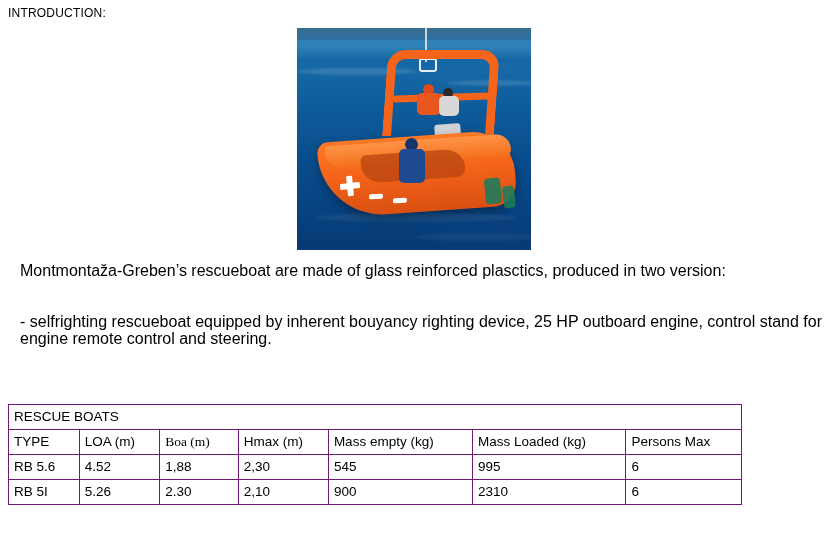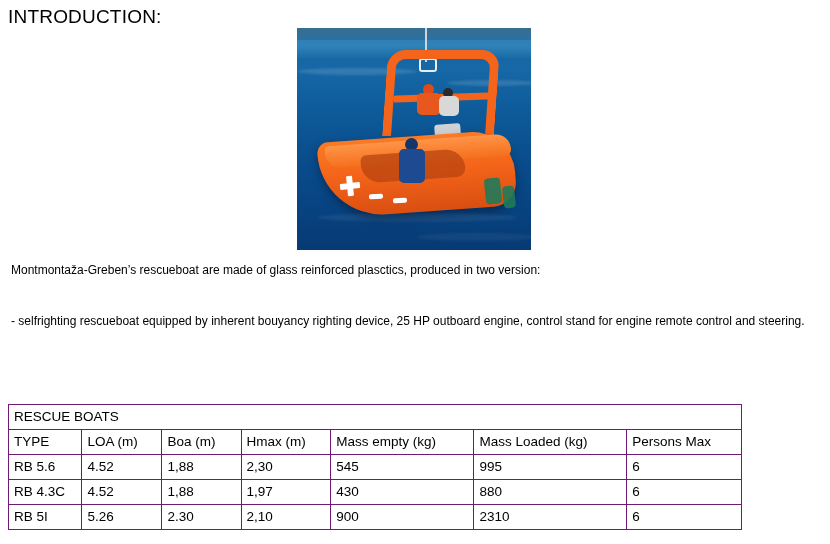--- a/index.html
+++ b/index.html
@@ -18,21 +18,21 @@
   }
   .page {
     position: relative;
     width: 830px;
     height: 544px;
   }
   .intro-heading {
     position: absolute;
     left: 8px;
     top: 6px;
-    font-size: 19px;
+    font-size: 12px;
     letter-spacing: 0.2px;
   }
 
   
   .photo-wrap {
     position: absolute;
     left: 297px;
     top: 28px;
     width: 234px;
     height: 222px;
@@ -189,22 +189,22 @@
     background: #1f7a5a;
     border-radius: 4px;
     opacity: .9;
   }
   .fender.f1 { left: 188px; top: 150px; width: 16px; height: 26px; transform: rotate(-6deg); }
   .fender.f2 { left: 206px; top: 158px; width: 12px; height: 22px; transform: rotate(-6deg); }
 
   
   .para {
     position: absolute;
-    left: 11px;
-    font-size: 12px;
+    left: 20px;
+    font-size: 16px;
     line-height: 17px;
   }
   .para-1 { top: 262px; width: 800px; }
   .para-2 { top: 294px; width: 812px; }
   .para-3 { top: 313px; width: 818px; }
 
   
   .table-wrap {
     position: absolute;
     left: 8px;
@@ -221,21 +221,21 @@
     padding: 3px 5px 4px 5px;
     height: 17px;
     vertical-align: middle;
     white-space: nowrap;
   }
   table.specs tr.title-row td {
     font-size: 13.5px;
   }
   .c-type  { width: 68px; margin-left: 32px; }
   .c-loa   { width: 78px; }
-  .c-boa   { width: 78px; }
+  .c-boa   { width: 78px; font-family: Liberation Serif, serif; }
   .c-hmax  { width: 88px; }
   .c-me    { width: 148px; }
   .c-ml    { width: 158px; }
   .c-pm    { width: 116px; }
 </style>
 </head>
 <body>
 
 <div class="page">
 
@@ -305,29 +305,20 @@
         <tr>
           <td>RB 5.6</td>
           <td>4.52</td>
           <td>1,88</td>
           <td>2,30</td>
           <td>545</td>
           <td>995</td>
           <td>6</td>
         </tr>
         <tr>
-          <td>RB 4.3C</td>
-          <td>4.52</td>
-          <td>1,88</td>
-          <td>1,97</td>
-          <td>430</td>
-          <td>880</td>
-          <td>6</td>
-        </tr>
-        <tr>
           <td>RB 5I</td>
           <td>5.26</td>
           <td>2.30</td>
           <td>2,10</td>
           <td>900</td>
           <td>2310</td>
           <td>6</td>
         </tr>
       </tbody>
     </table>

